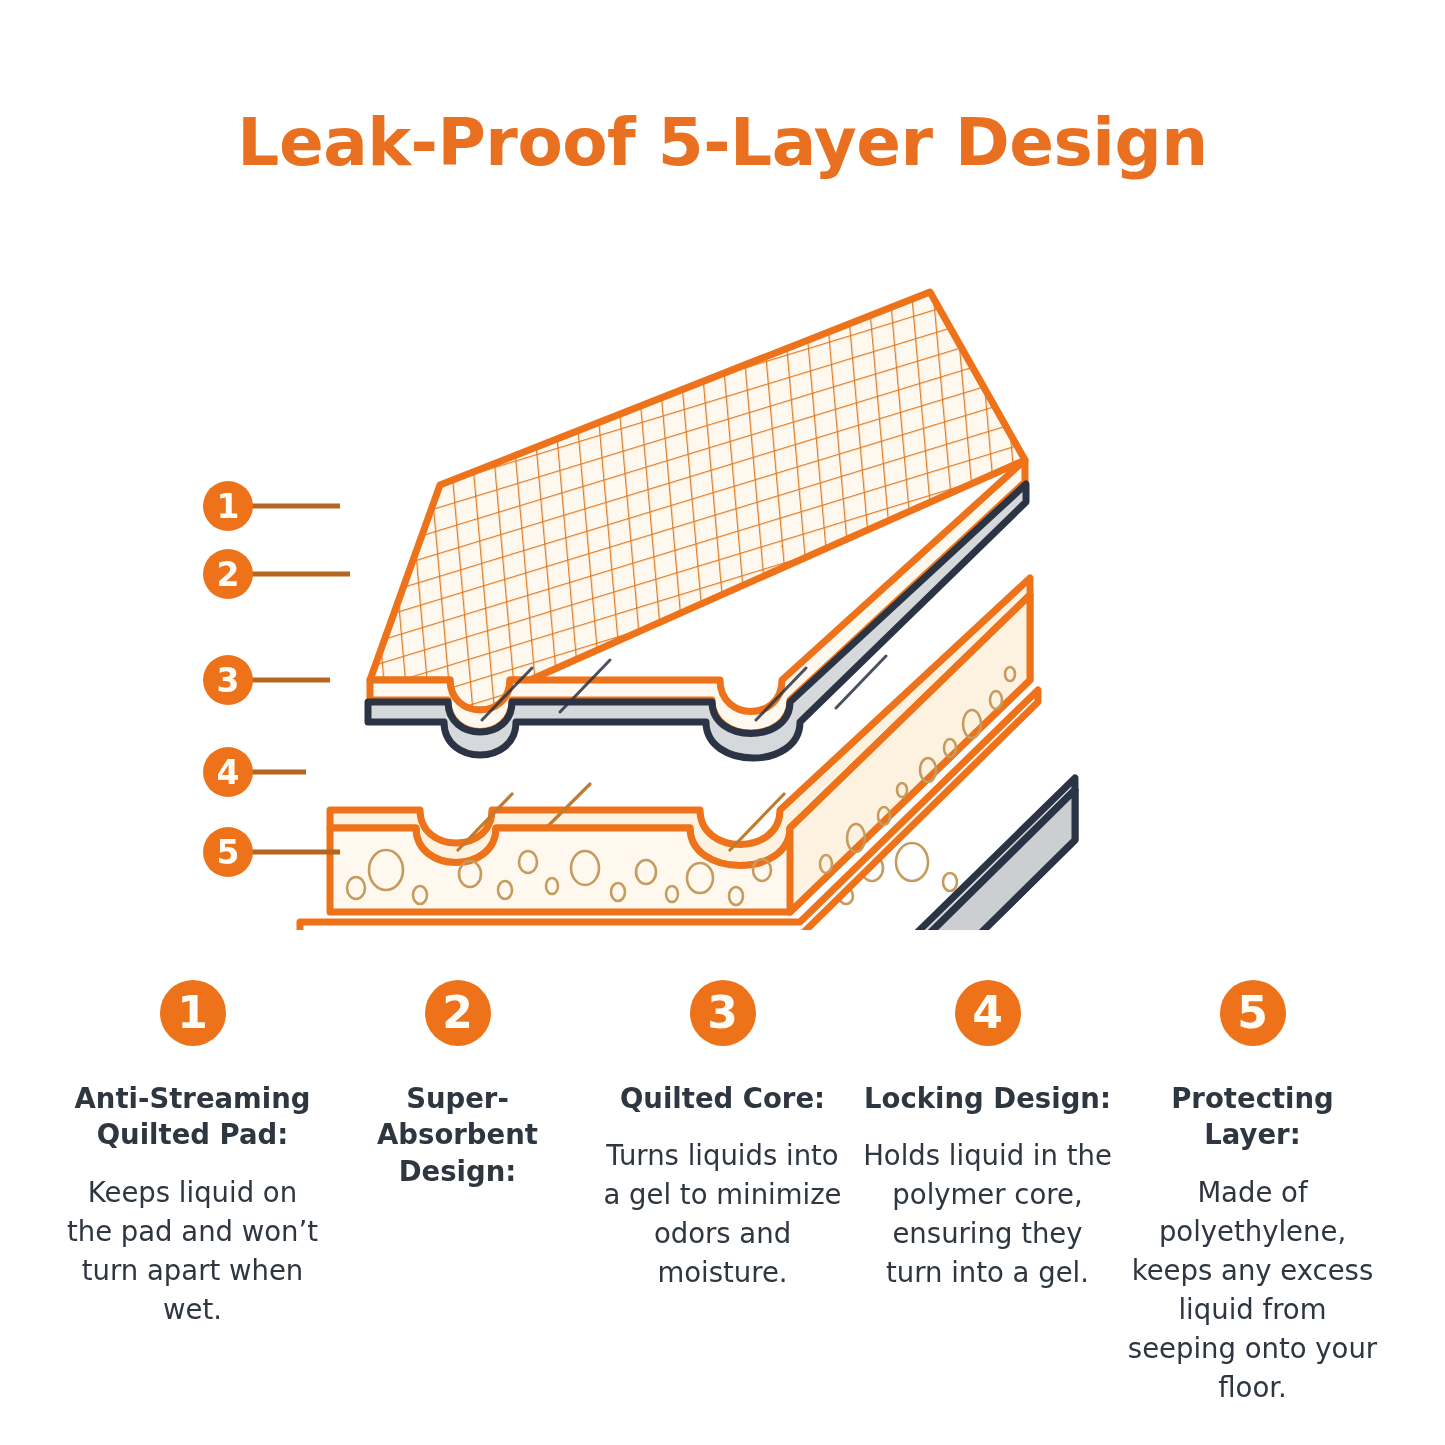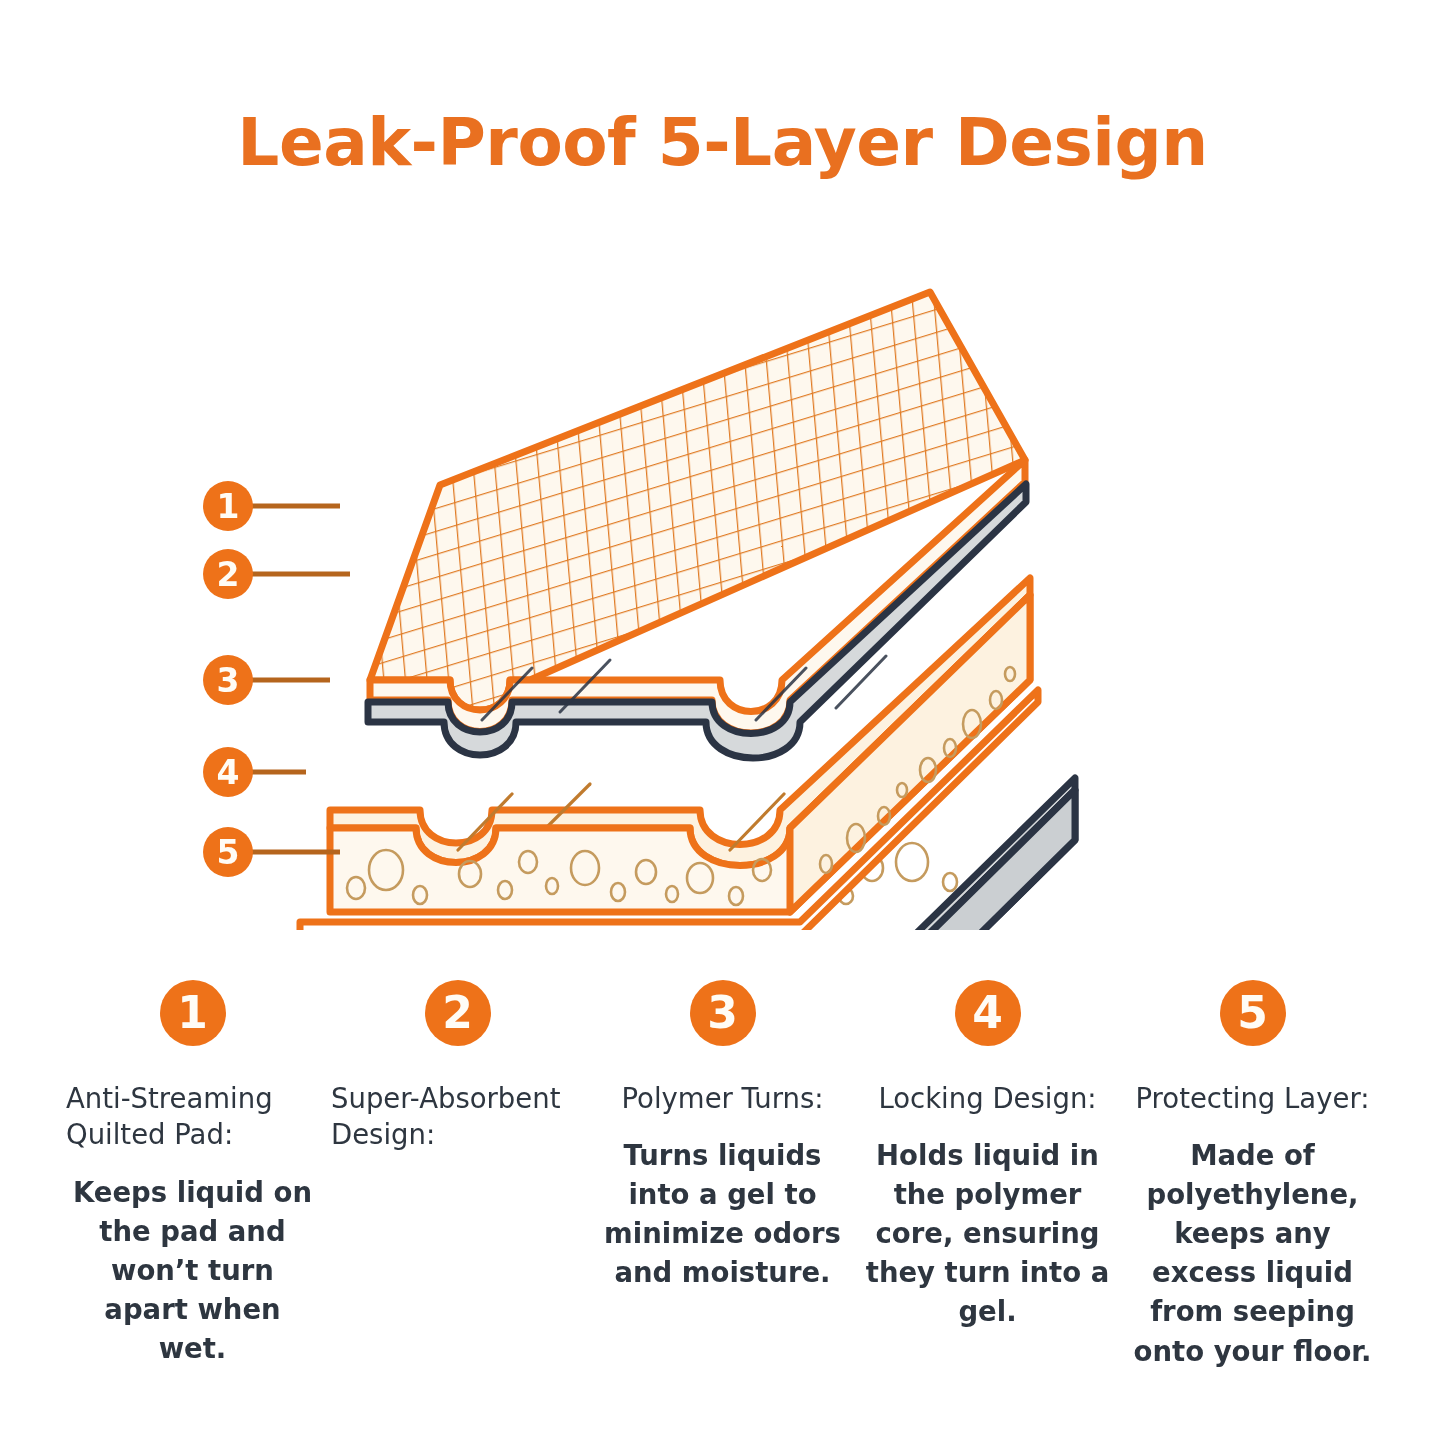--- a/index.html
+++ b/index.html
@@ -73,29 +73,29 @@
     font-size: 44px;
     font-weight: 700;
     display: flex;
     align-items: center;
     justify-content: center;
     line-height: 1;
     margin-bottom: 34px;
   }
   .col-head {
     font-size: 27.5px;
-    font-weight: 400;
+    font-weight: 700;
     color: #2E3640;
-    text-align: left;
+    text-align: center;
     line-height: 1.32;
     margin-bottom: 20px;
   }
   .col-body {
     font-size: 27.5px;
-    font-weight: 700;
+    font-weight: 400;
     color: #2E3640;
     text-align: center;
     line-height: 1.42;
   }
 </style>
 </head>
 <body>
 
 <div id="page">
 
@@ -258,21 +258,21 @@
       <div class="col-body">Keeps liquid on the pad and won’t turn apart when wet.</div>
     </div>
 
     <div class="col">
       <div class="badge">2</div>
       <div class="col-head">Super-Absorbent Design:</div>
     </div>
 
     <div class="col">
       <div class="badge">3</div>
-      <div class="col-head">Polymer Turns:</div>
+      <div class="col-head">Quilted Core:</div>
       <div class="col-body">Turns liquids into a gel to minimize odors and moisture.</div>
     </div>
 
     <div class="col">
       <div class="badge">4</div>
       <div class="col-head">Locking Design:</div>
       <div class="col-body">Holds liquid in the polymer core, ensuring they turn into a gel.</div>
     </div>
 
     <div class="col">

